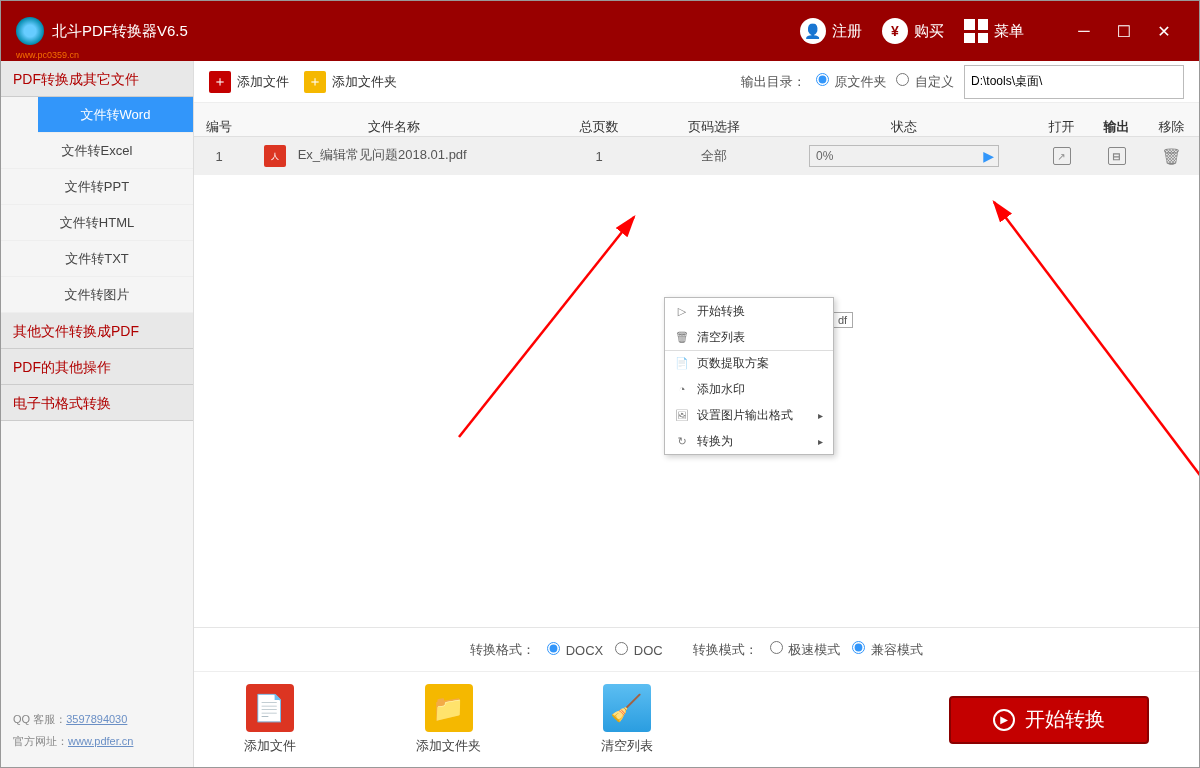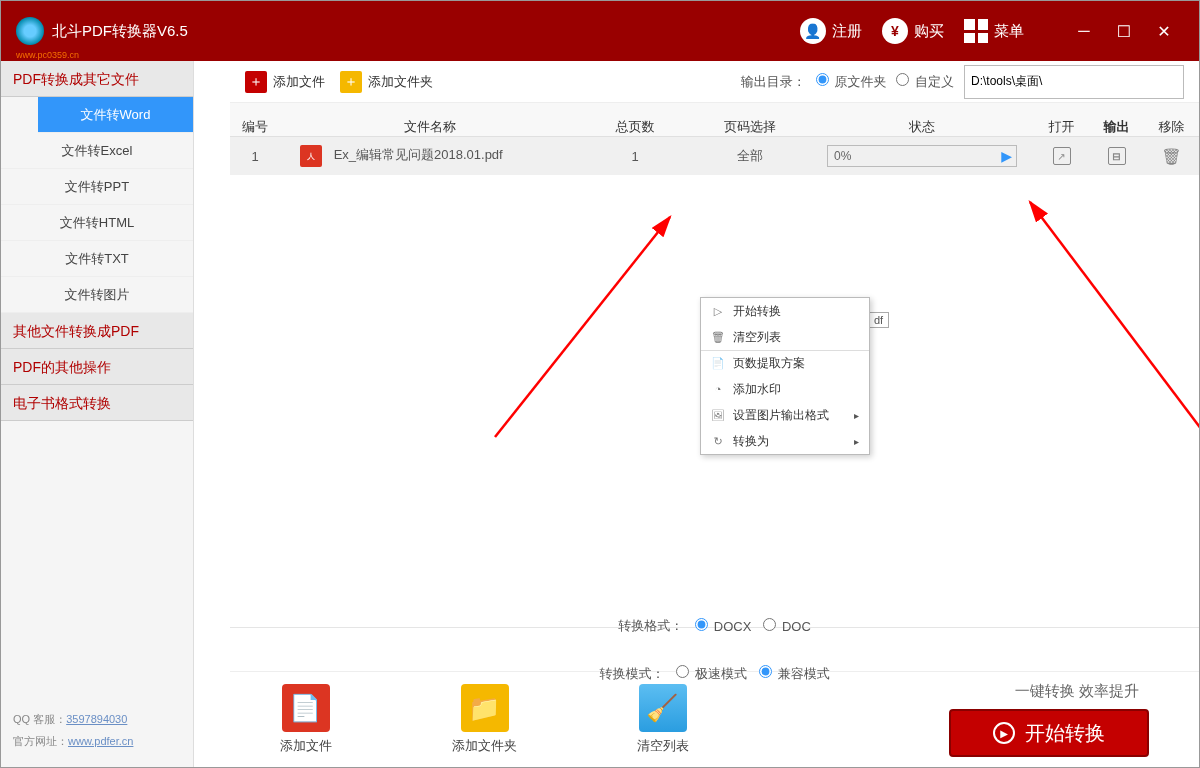--- a/index.html
+++ b/index.html
@@ -11,21 +11,21 @@
   .logo-icon { width: 28px; height: 28px; background: radial-gradient(circle, #6cf 30%, #08a 70%); border-radius: 50%; position: relative; }
   .logo-badge { position: absolute; top: 49px; left: 15px; font-size: 9px; color: #ff7b00; opacity: .9; }
   .titlebar-right { margin-left: auto; display: flex; align-items: center; gap: 20px; }
   .titlebar-btn { display: flex; align-items: center; gap: 6px; font-size: 15px; cursor: pointer; }
   .round-icon { width: 26px; height: 26px; border-radius: 50%; background: #fff; color: #990000; display: flex; align-items: center; justify-content: center; font-size: 14px; font-weight: bold; }
   .menu-icon { width: 24px; height: 24px; display: grid; grid-template-columns: 1fr 1fr; grid-template-rows: 1fr 1fr; gap: 3px; }
   .menu-icon span { background: #fff; }
   .win-controls { display: flex; gap: 0; margin-left: 20px; }
   .win-btn { width: 40px; height: 40px; display: flex; align-items: center; justify-content: center; cursor: pointer; font-size: 16px; }
   
-  .body { display: flex; height: calc(100% - 60px); gap: 36px; }
+  .body { display: flex; height: calc(100% - 60px); }
   .sidebar { width: 193px; background: #f5f5f5; border-right: 1px solid #ddd; display: flex; flex-direction: column; }
   .side-group { height: 36px; line-height: 36px; padding-left: 12px; font-size: 14px; color: #b00000; background: #e8e8e8; border-bottom: 1px solid #ccc; font-weight: 500; cursor: pointer; }
   .side-item { height: 36px; line-height: 36px; text-align: center; font-size: 13px; color: #444; border-bottom: 1px solid #eee; cursor: pointer; }
   .side-item.active { background: #3296fa; color: #fff; margin-left: 37px; }
   .sidebar-footer { margin-top: auto; padding: 15px 12px; font-size: 11px; color: #888; line-height: 2; }
   .sidebar-footer a { color: #6a8fc5; text-decoration: underline; }
   
   .main { flex: 1; display: flex; flex-direction: column; background: #fff; }
   .toolbar { height: 42px; display: flex; align-items: center; padding: 0 15px; gap: 15px; border-bottom: 1px solid #eee; }
   .tool-btn { display: flex; align-items: center; gap: 6px; font-size: 13px; cursor: pointer; color: #333; }
@@ -57,21 +57,21 @@
   .context-menu { position: absolute; left: 470px; top: 160px; width: 170px; background: #fff; border: 1px solid #bbb; box-shadow: 2px 2px 6px rgba(0,0,0,.2); z-index: 50; }
   .ctx-item { height: 26px; display: flex; align-items: center; padding: 0 10px; font-size: 12px; color: #333; cursor: pointer; gap: 8px; }
   .ctx-item.sep { border-top: 1px solid #ddd; }
   .ctx-icon { width: 14px; text-align: center; color: #777; font-size: 11px; }
   .ctx-arrow { margin-left: auto; font-size: 10px; color: #555; }
   .ctx-pdf { position: absolute; left: 638px; top: 175px; border:1px solid #aaa; padding: 1px 5px; font-size: 11px; color:#555; background:#fff; z-index:45;}
   
   .arrow-svg { position: absolute; pointer-events: none; z-index: 40; }
   
   .bottom-panel { border-top: 1px solid #e5e5e5; background: #fff; }
-  .options-row { height: 44px; display: flex; align-items: center; justify-content: center; gap: 30px; font-size: 13px; color: #555; border-bottom: 1px solid #eee; flex-direction: column; }
+  .options-row { height: 44px; display: flex; align-items: center; justify-content: center; gap: 30px; font-size: 13px; color: #555; border-bottom: 1px solid #eee; }
   .opt-group { display: flex; align-items: center; gap: 12px; }
   .big-actions { height: 95px; display: flex; align-items: center; padding: 0 50px; gap: 120px; position: relative; }
   .big-btn { display: flex; flex-direction: column; align-items: center; gap: 5px; cursor: pointer; }
   .big-icon { width: 48px; height: 48px; border-radius: 4px; display: flex; align-items: center; justify-content: center; font-size: 26px; color: #fff; }
   .big-lbl { font-size: 13px; color: #444; }
   .bi-red { background: #dc3522; }
   .bi-file { background: #f5b800; }
   .bi-clean { background: linear-gradient(#5cbef2,#2a9de0); }
   .right-block { margin-left: auto; text-align: right; }
   .slogan { font-size: 15px; color: #666; margin-bottom: 8px; padding-right: 10px; }
@@ -253,21 +253,20 @@
           </div>
           <div class="big-btn">
             <div class="big-icon bi-file">📁</div>
             <div class="big-lbl">添加文件夹</div>
           </div>
           <div class="big-btn">
             <div class="big-icon bi-clean">🧹</div>
             <div class="big-lbl">清空列表</div>
           </div>
           <div class="right-block">
-            <div class="slogan">一键转换  效率提升</div>
             <div class="start-btn">
               <span class="play-ic">▶</span>
               <span>开始转换</span>
             </div>
           </div>
         </div>
       </div>
     </div>
   </div>
 </div>

